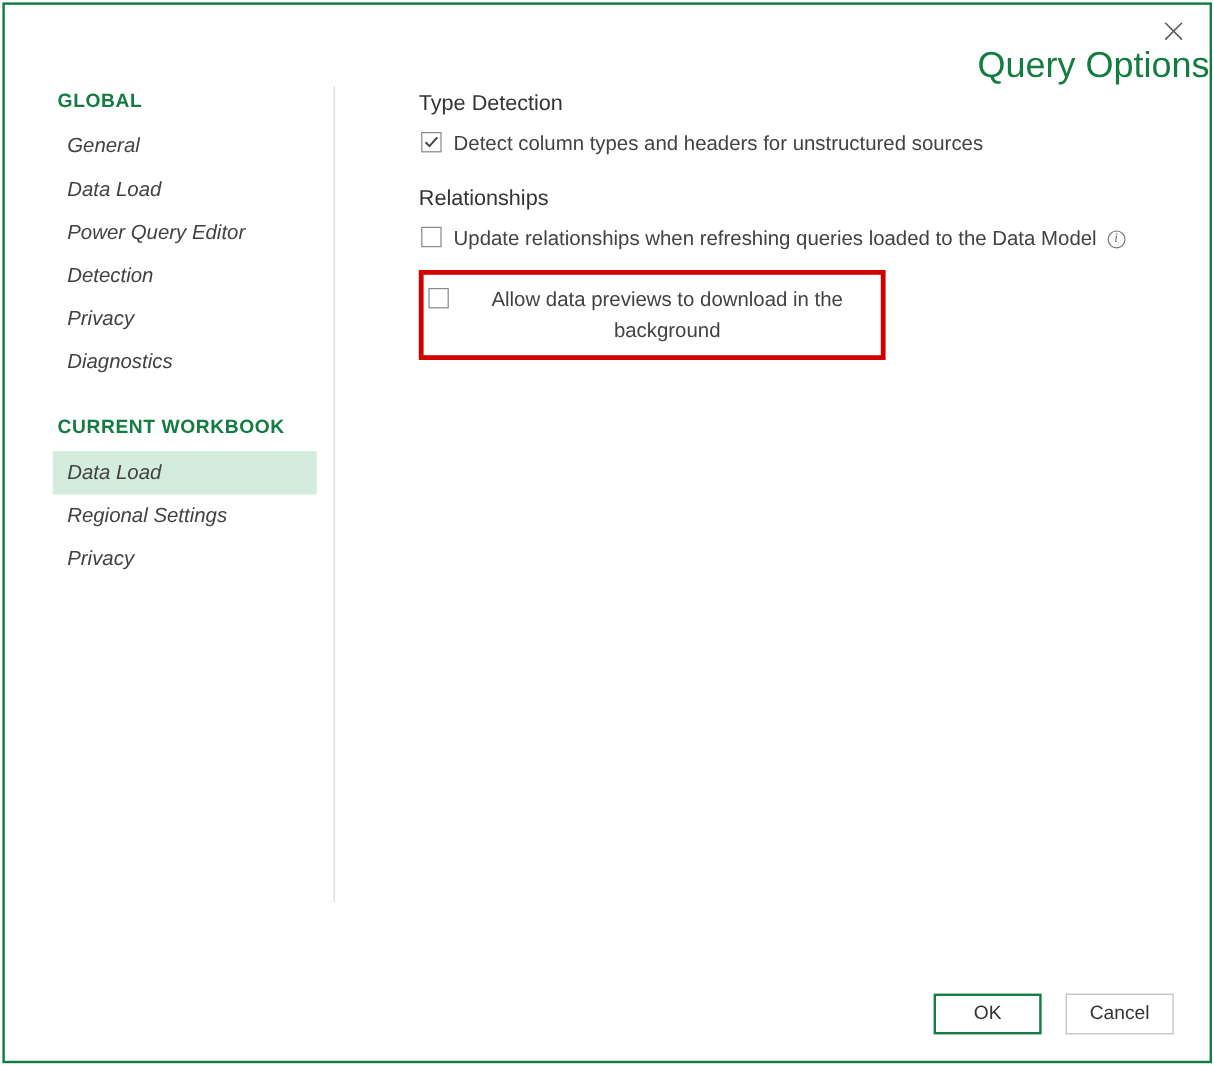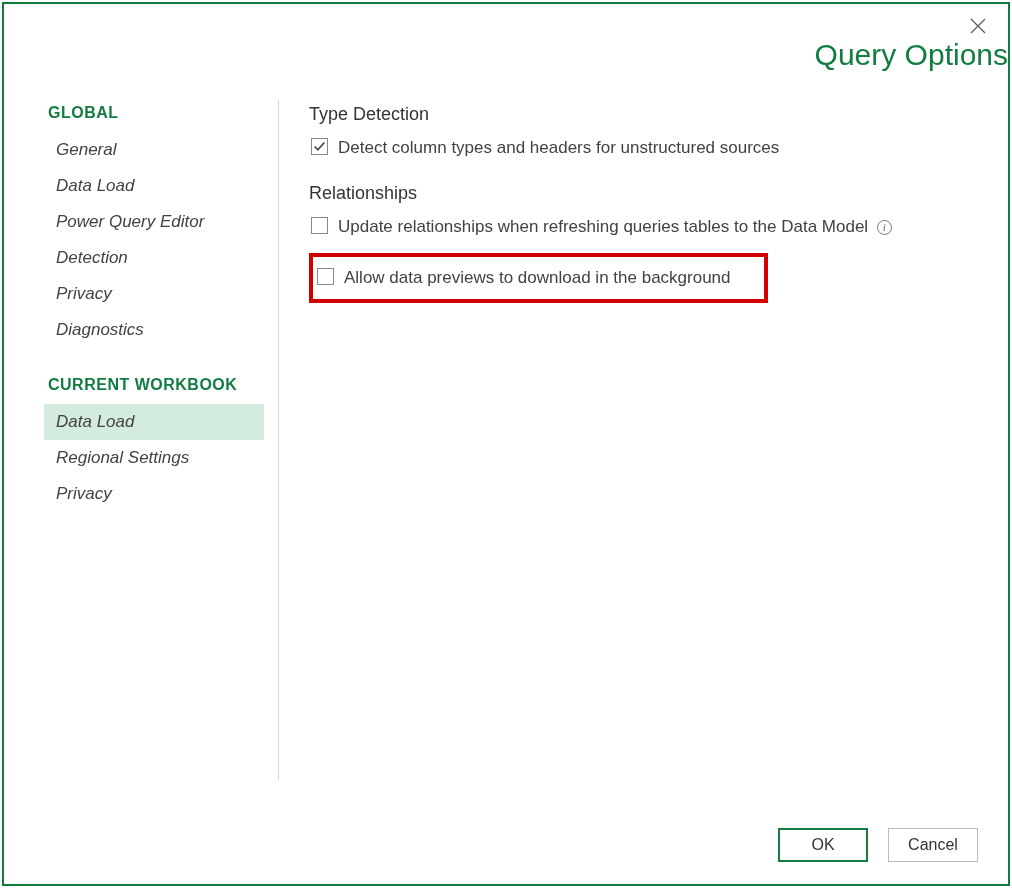--- a/index.html
+++ b/index.html
@@ -37,22 +37,22 @@
     }
     .dialog-title {
       font-size: 30px;
       font-weight: 300;
       color: #137c41;
       padding: 34px 0 0 43px;
       text-align: right;
     }
     .body-wrap {
       display: flex;
-      margin-top: 28px;
       height: 680px;
+      gap: 40px;
     }
     .sidebar {
       width: 275px;
       border-right: 1px solid #d8d8d8;
       padding-left: 40px;
     }
     .sidebar-section-title {
       font-size: 16px;
       font-weight: 700;
       color: #137c41;
@@ -135,21 +135,21 @@
       font-size: 11px;
       color: #666;
       font-style: italic;
       font-family: Georgia, serif;
     }
     .highlight-box {
       border: 4px solid #d30000;
       padding: 8px 6px 8px 2px;
       margin-top: 4px;
       display: inline-block;
-      width: 459px;
+      width: 389px;
     }
     .highlight-box .check-row {
       margin-bottom: 0;
     }
     .footer {
       position: absolute;
       bottom: 22px;
       right: 30px;
       display: flex;
       gap: 20px;
@@ -213,21 +213,21 @@
         </div>
         <span class="check-label">Detect column types and headers for unstructured sources</span>
       </div>
 
       <div class="section-heading">Relationships</div>
       <div class="check-row">
         <div class="checkbox">
           
         </div>
         <span class="check-label">
-          <span>Update relationships when refreshing queries tables to the Data Model</span>
+          <span>Update relationships when refreshing queries loaded to the Data Model</span>
           <span class="info-icon">i</span>
         </span>
       </div>
 
       <div class="highlight-box">
         <div class="check-row">
           <div class="checkbox">
             
           </div>
           <span class="check-label">Allow data previews to download in the background</span>

